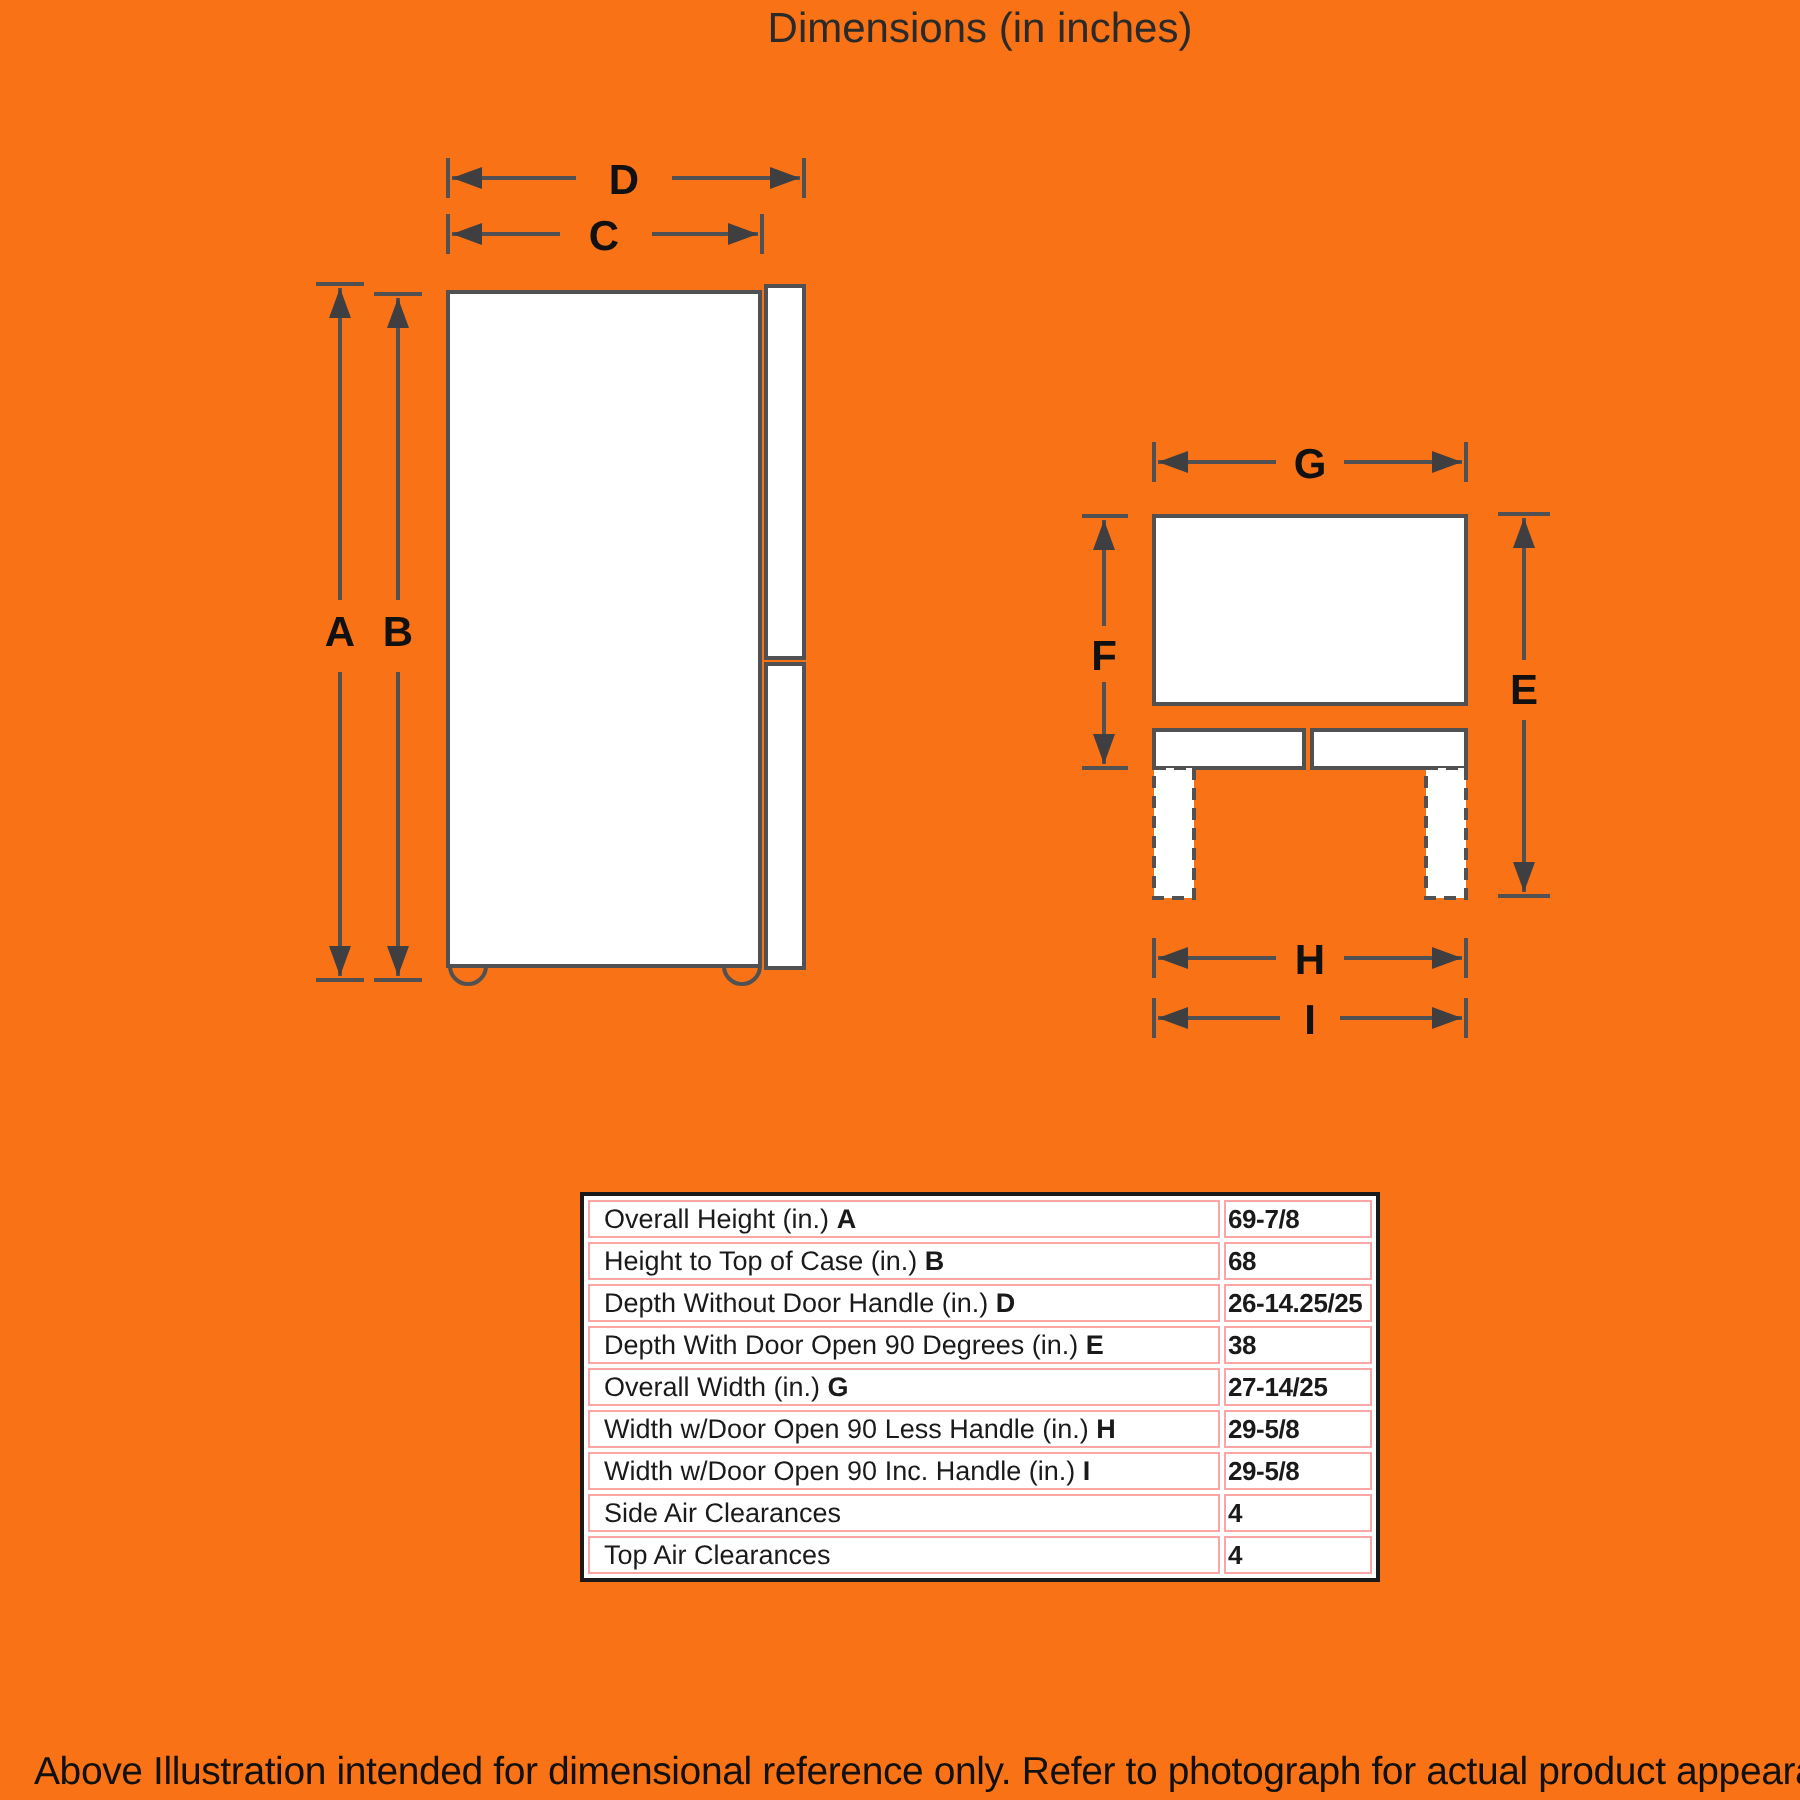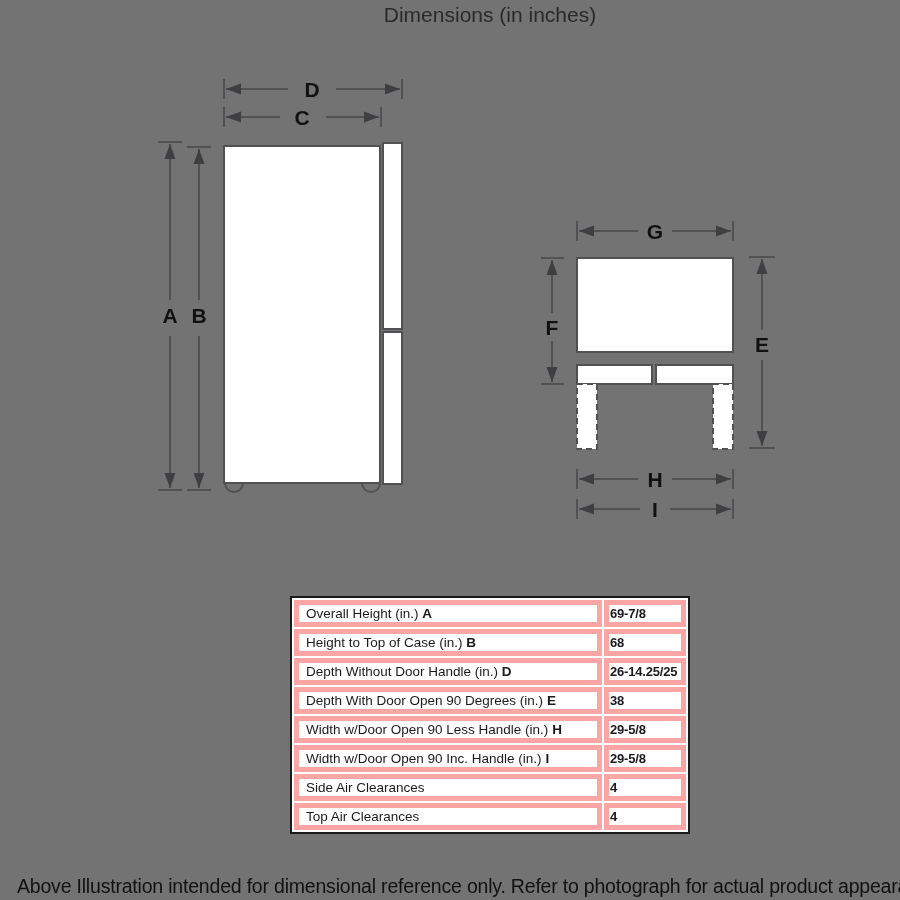--- a/index.html
+++ b/index.html
@@ -1,20 +1,20 @@
 <!DOCTYPE html>
 <html><head>
 <meta charset="utf-8">
 <style>
   html, body { margin: 0; padding: 0; background: #ffffff; }
   .canvas {
     position: relative;
     width: 900px;
     height: 900px;
-    background: #737373;
+    background: #f97316;
     font-family: "Liberation Sans", sans-serif;
     color: #1a1a1a;
     overflow: hidden;
   }
   .title {
     position: absolute;
     top: 3px;
     left: 490px;
     transform: translateX(-50%);
     font-size: 21px;
@@ -41,21 +41,21 @@
     position: absolute;
     left: 290px;
     top: 596px;
     width: 400px;
     border-collapse: separate;
     border-spacing: 2px;
     border: 2px solid #1a1a1a;
     background: #ffffff;
   }
   table.dims td {
-    border: 5px solid #fca5a5;
+    border: 1px solid #fca5a5;
     height: 15px;
     line-height: 15px;
     font-size: 13.5px;
     padding: 1px 7px;
     white-space: nowrap;
     margin-top: 28px;
   }
   table.dims td.val {
     width: 70px;
     text-align: left;
@@ -202,20 +202,24 @@
       </tr>
       <tr>
         <td class="lbl"><span>Depth Without Door Handle (in.)</span> <b>D</b></td>
         <td class="val">26-14.25/25</td>
       </tr>
       <tr>
         <td class="lbl"><span>Depth With Door Open 90 Degrees (in.)</span> <b>E</b></td>
         <td class="val">38</td>
       </tr>
       <tr>
+        <td class="lbl"><span>Overall Width (in.)</span> <b>G</b></td>
+        <td class="val">27-14/25</td>
+      </tr>
+      <tr>
         <td class="lbl"><span>Width w/Door Open 90 Less Handle (in.)</span> <b>H</b></td>
         <td class="val">29-5/8</td>
       </tr>
       <tr>
         <td class="lbl"><span>Width w/Door Open 90 Inc. Handle (in.)</span> <b>I</b></td>
         <td class="val">29-5/8</td>
       </tr>
       <tr>
         <td class="lbl"><span>Side Air Clearances</span> <b></b></td>
         <td class="val">4</td>

